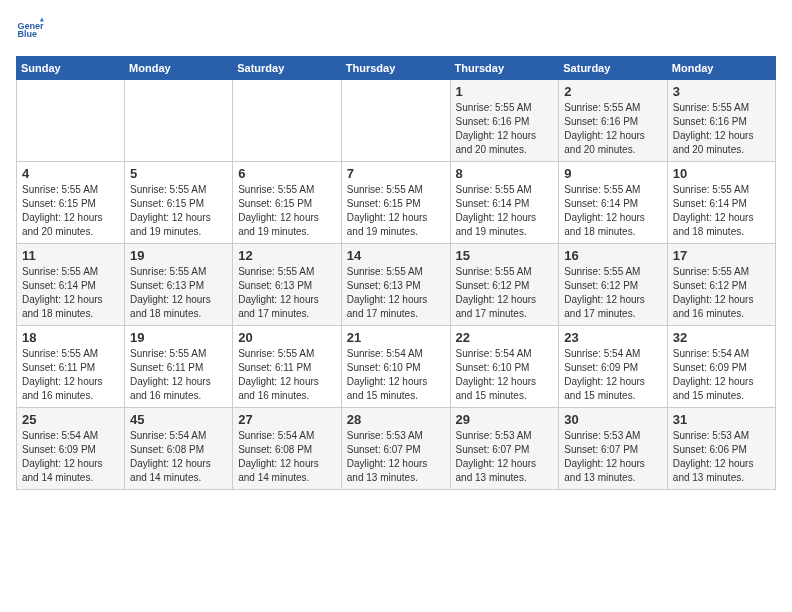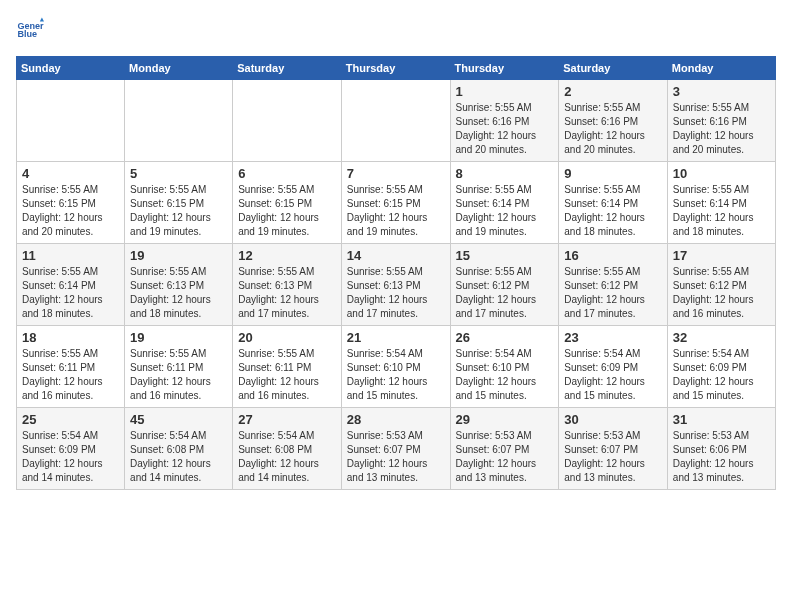--- a/index.html
+++ b/index.html
@@ -279,21 +279,21 @@
 and 16 minutes.</div>
         </td>
         <td>
           <span class="day-number">21</span>
           <div class="day-info" style="white-space: pre-line;">Sunrise: 5:54 AM
 Sunset: 6:10 PM
 Daylight: 12 hours
 and 15 minutes.</div>
         </td>
         <td>
-          <span class="day-number">26</span>
+          <span class="day-number">22</span>
           <div class="day-info" style="white-space: pre-line;">Sunrise: 5:54 AM
 Sunset: 6:10 PM
 Daylight: 12 hours
 and 15 minutes.</div>
         </td>
         <td>
           <span class="day-number">23</span>
           <div class="day-info" style="white-space: pre-line;">Sunrise: 5:54 AM
 Sunset: 6:09 PM
 Daylight: 12 hours

